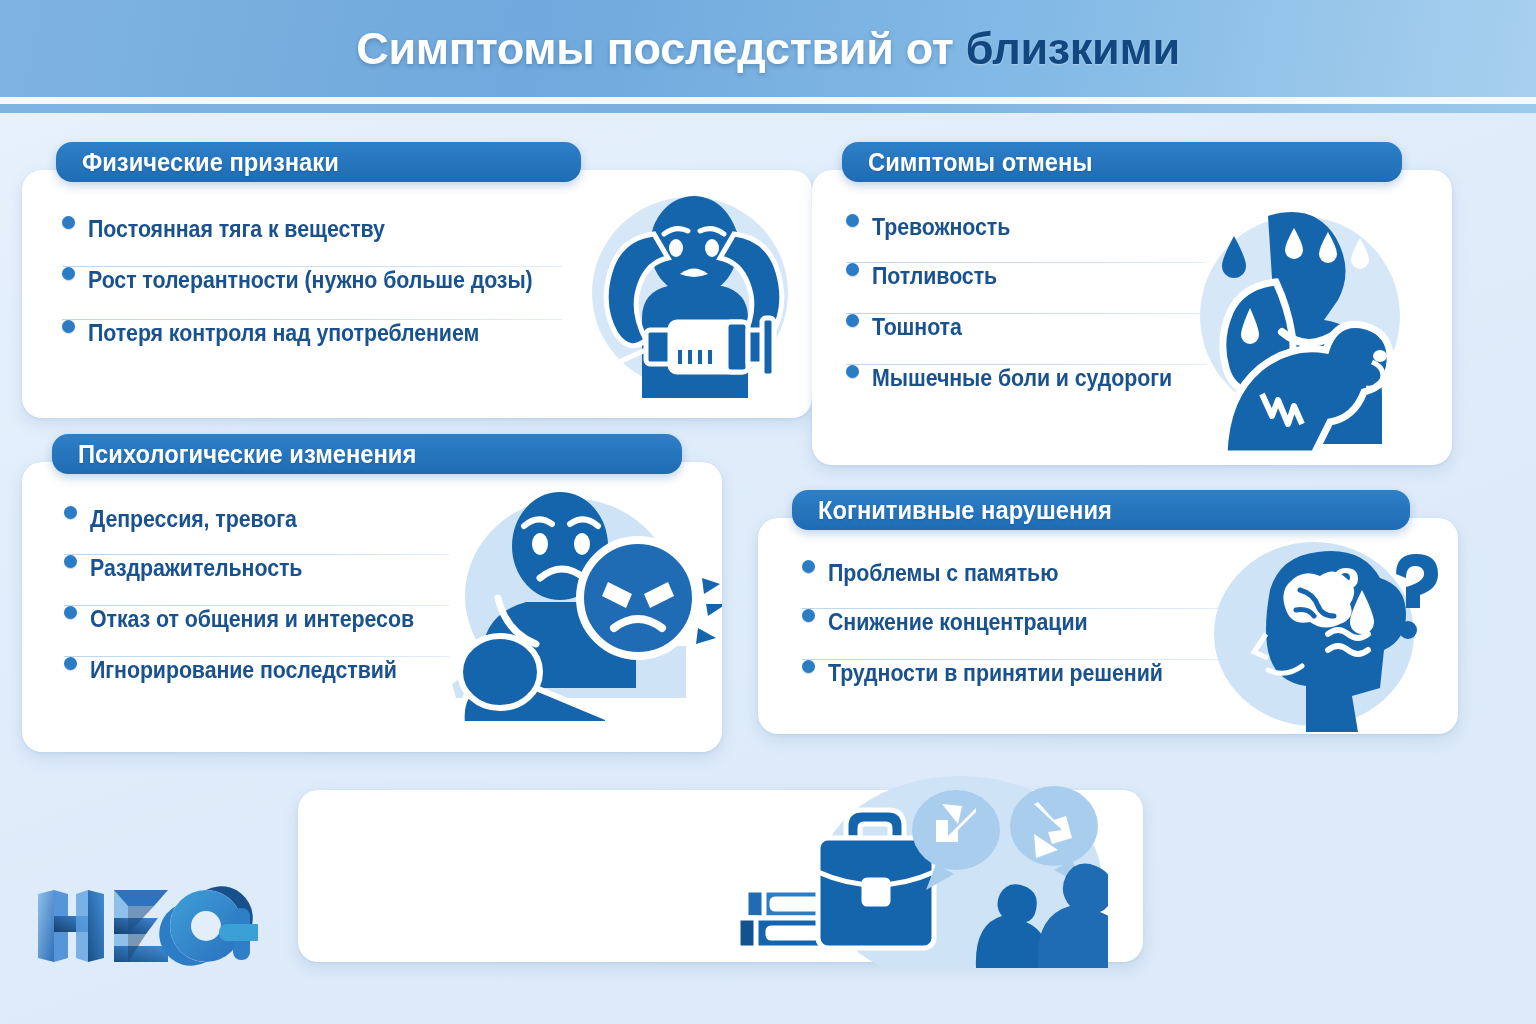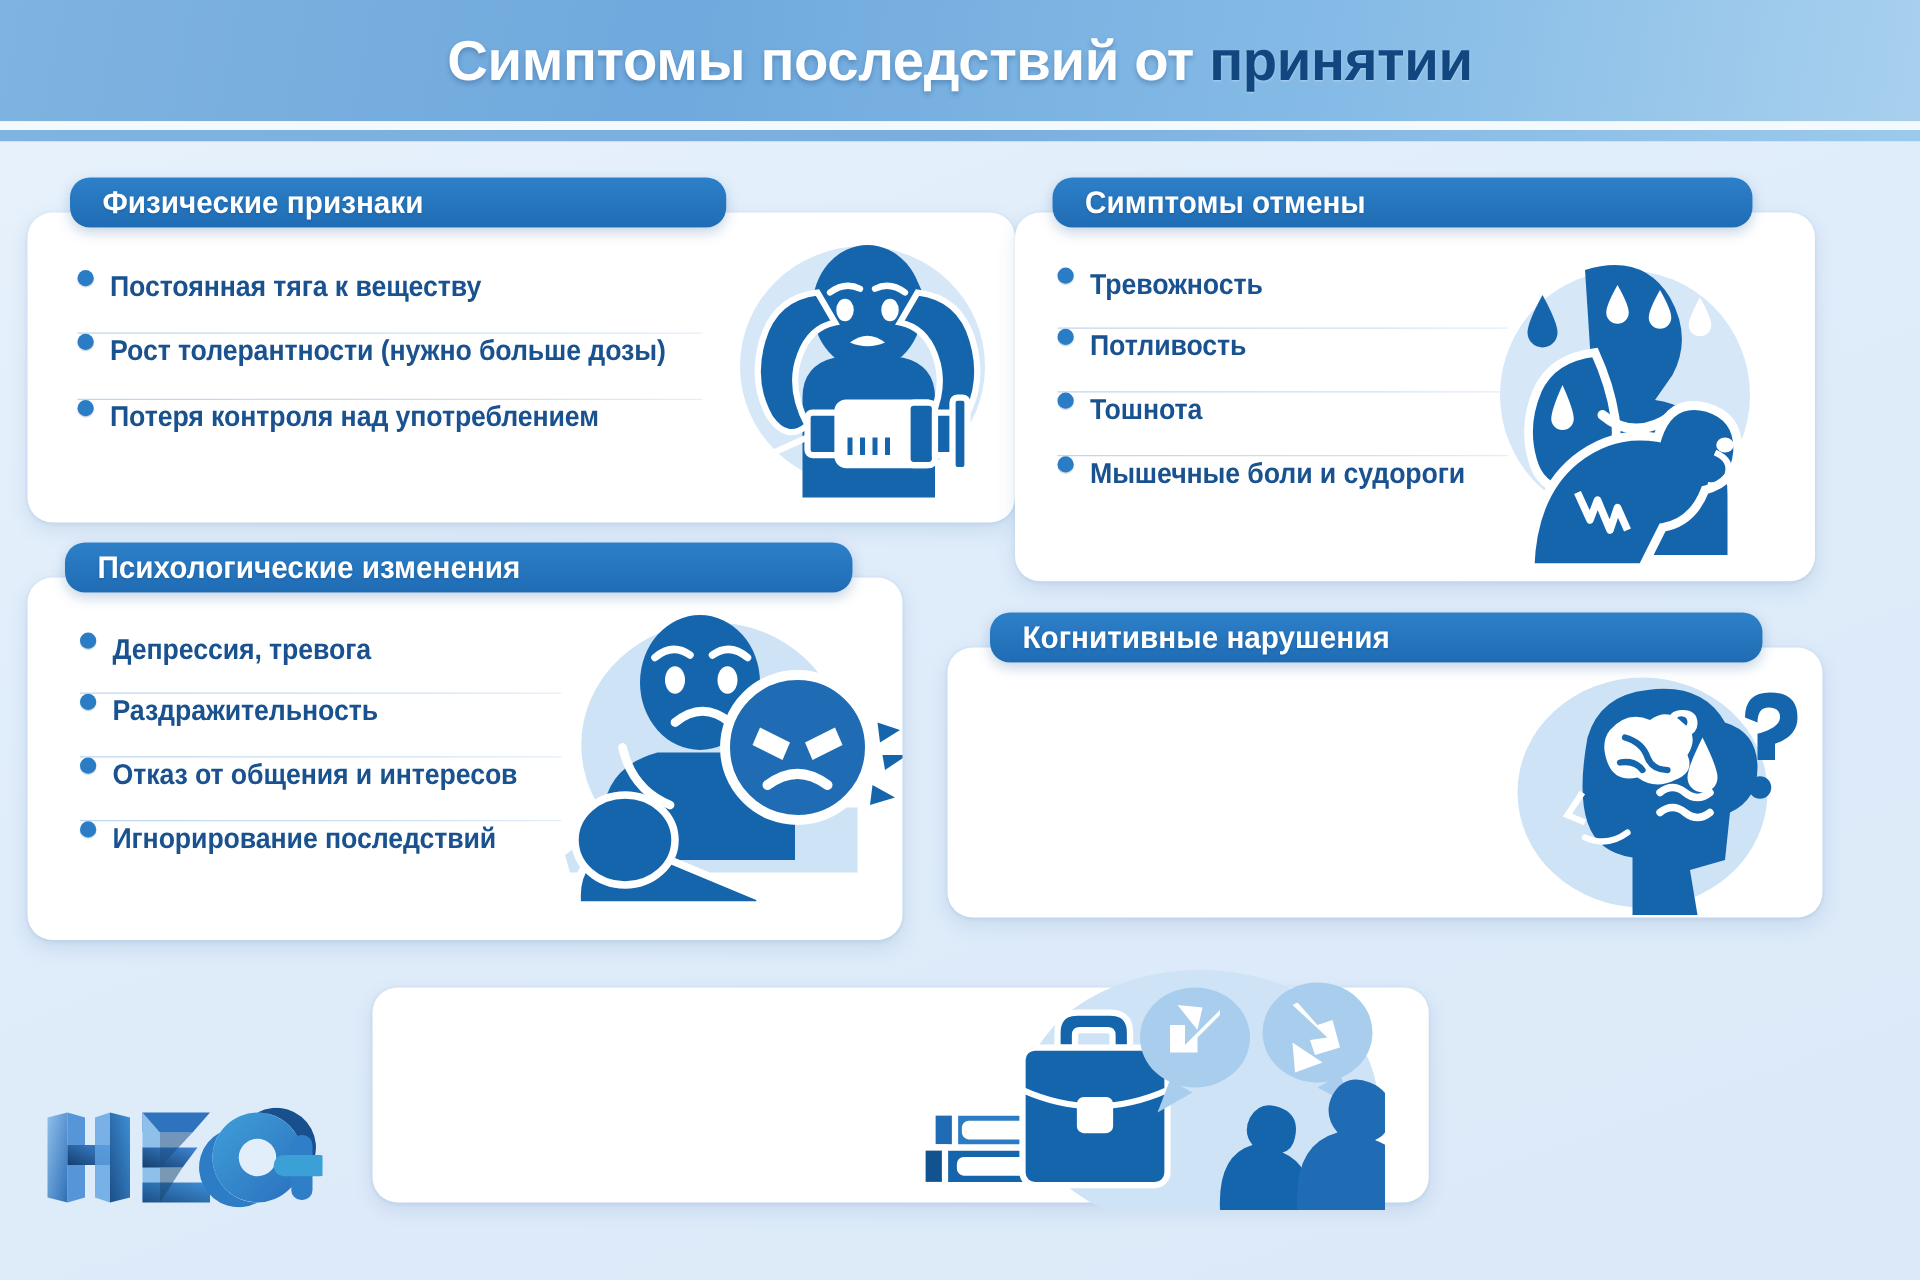--- a/index.html
+++ b/index.html
@@ -126,21 +126,21 @@
   
   #logo { position: absolute; left: 36px; top: 886px; width: 222px; height: 80px; }
 </style>
 </head>
 <body>
 
 <div id="poster">
 
   <div id="header">
     <div>
-      <span class="ttl ttl-white">Симптомы последствий от </span><span class="ttl ttl-dark">принятии</span>
+      <span class="ttl ttl-white">Симптомы последствий от </span><span class="ttl ttl-dark">близкими</span>
     </div>
   </div>
   <div id="header-divider"></div>
   <div id="header-underbar"></div>
 
   <div class="card" style="left:22px; top:170px; width:790px; height:248px;">
     <div class="card-inner">
       <div class="pill" style="left:34px; width:525px;">
         <span class="pill-text">Физические признаки</span>
       </div>
@@ -326,20 +326,36 @@
       </div>
     </div>
   </div>
 
   <div class="card" style="left:758px; top:518px; width:700px; height:216px;">
     <div class="card-inner">
       <div class="pill" style="left:34px; width:618px;">
         <span class="pill-text">Когнитивные нарушения</span>
       </div>
 
+      <div class="items" style="left:44px; top:42px; width:440px;">
+        <div class="item-row" style="height:48px;">
+          <span class="bullet"></span>
+          <span class="item-text">Проблемы с памятью</span>
+        </div>
+        <div class="sep" style="width:420px;"></div>
+        <div class="item-row" style="height:50px;">
+          <span class="bullet"></span>
+          <span class="item-text">Снижение концентрации</span>
+        </div>
+        <div class="sep" style="width:420px;"></div>
+        <div class="item-row" style="height:50px;">
+          <span class="bullet"></span>
+          <span class="item-text">Трудности в принятии решений</span>
+        </div>
+      </div>
 
       <div class="illus" style="left:452px; top:20px;">
         <svg width="230" height="196" viewBox="0 0 230 196" xmlns="http://www.w3.org/2000/svg">
           <ellipse cx="104" cy="96" rx="100" ry="92" fill="#cfe3f6"></ellipse>
 
           <path d="M60 52 q10-34 48-38 q44-6 62 26 q26 8 26 36 q0 26-22 36 l-4 38 -28 8 l6 36 -52 0 l0-46 q-28-4-36-28 q-8-24 0-68 Z" fill="#1565ad"></path>
 
           <path d="M78 46 q14-16 32-8 q14-10 26 2 q14 10 4 26 q6 14-10 20 q-16 8-30-2 q-18 4-24-12 q-6-16 2-26 Z" fill="#fff"></path>
           <path d="M90 52 q14 4 18 16 q4 10 16 10" stroke="#1565ad" stroke-width="5" fill="none" stroke-linecap="round"></path>
           <path d="M86 72 q12-2 18 6" stroke="#1565ad" stroke-width="5" fill="none" stroke-linecap="round"></path>

